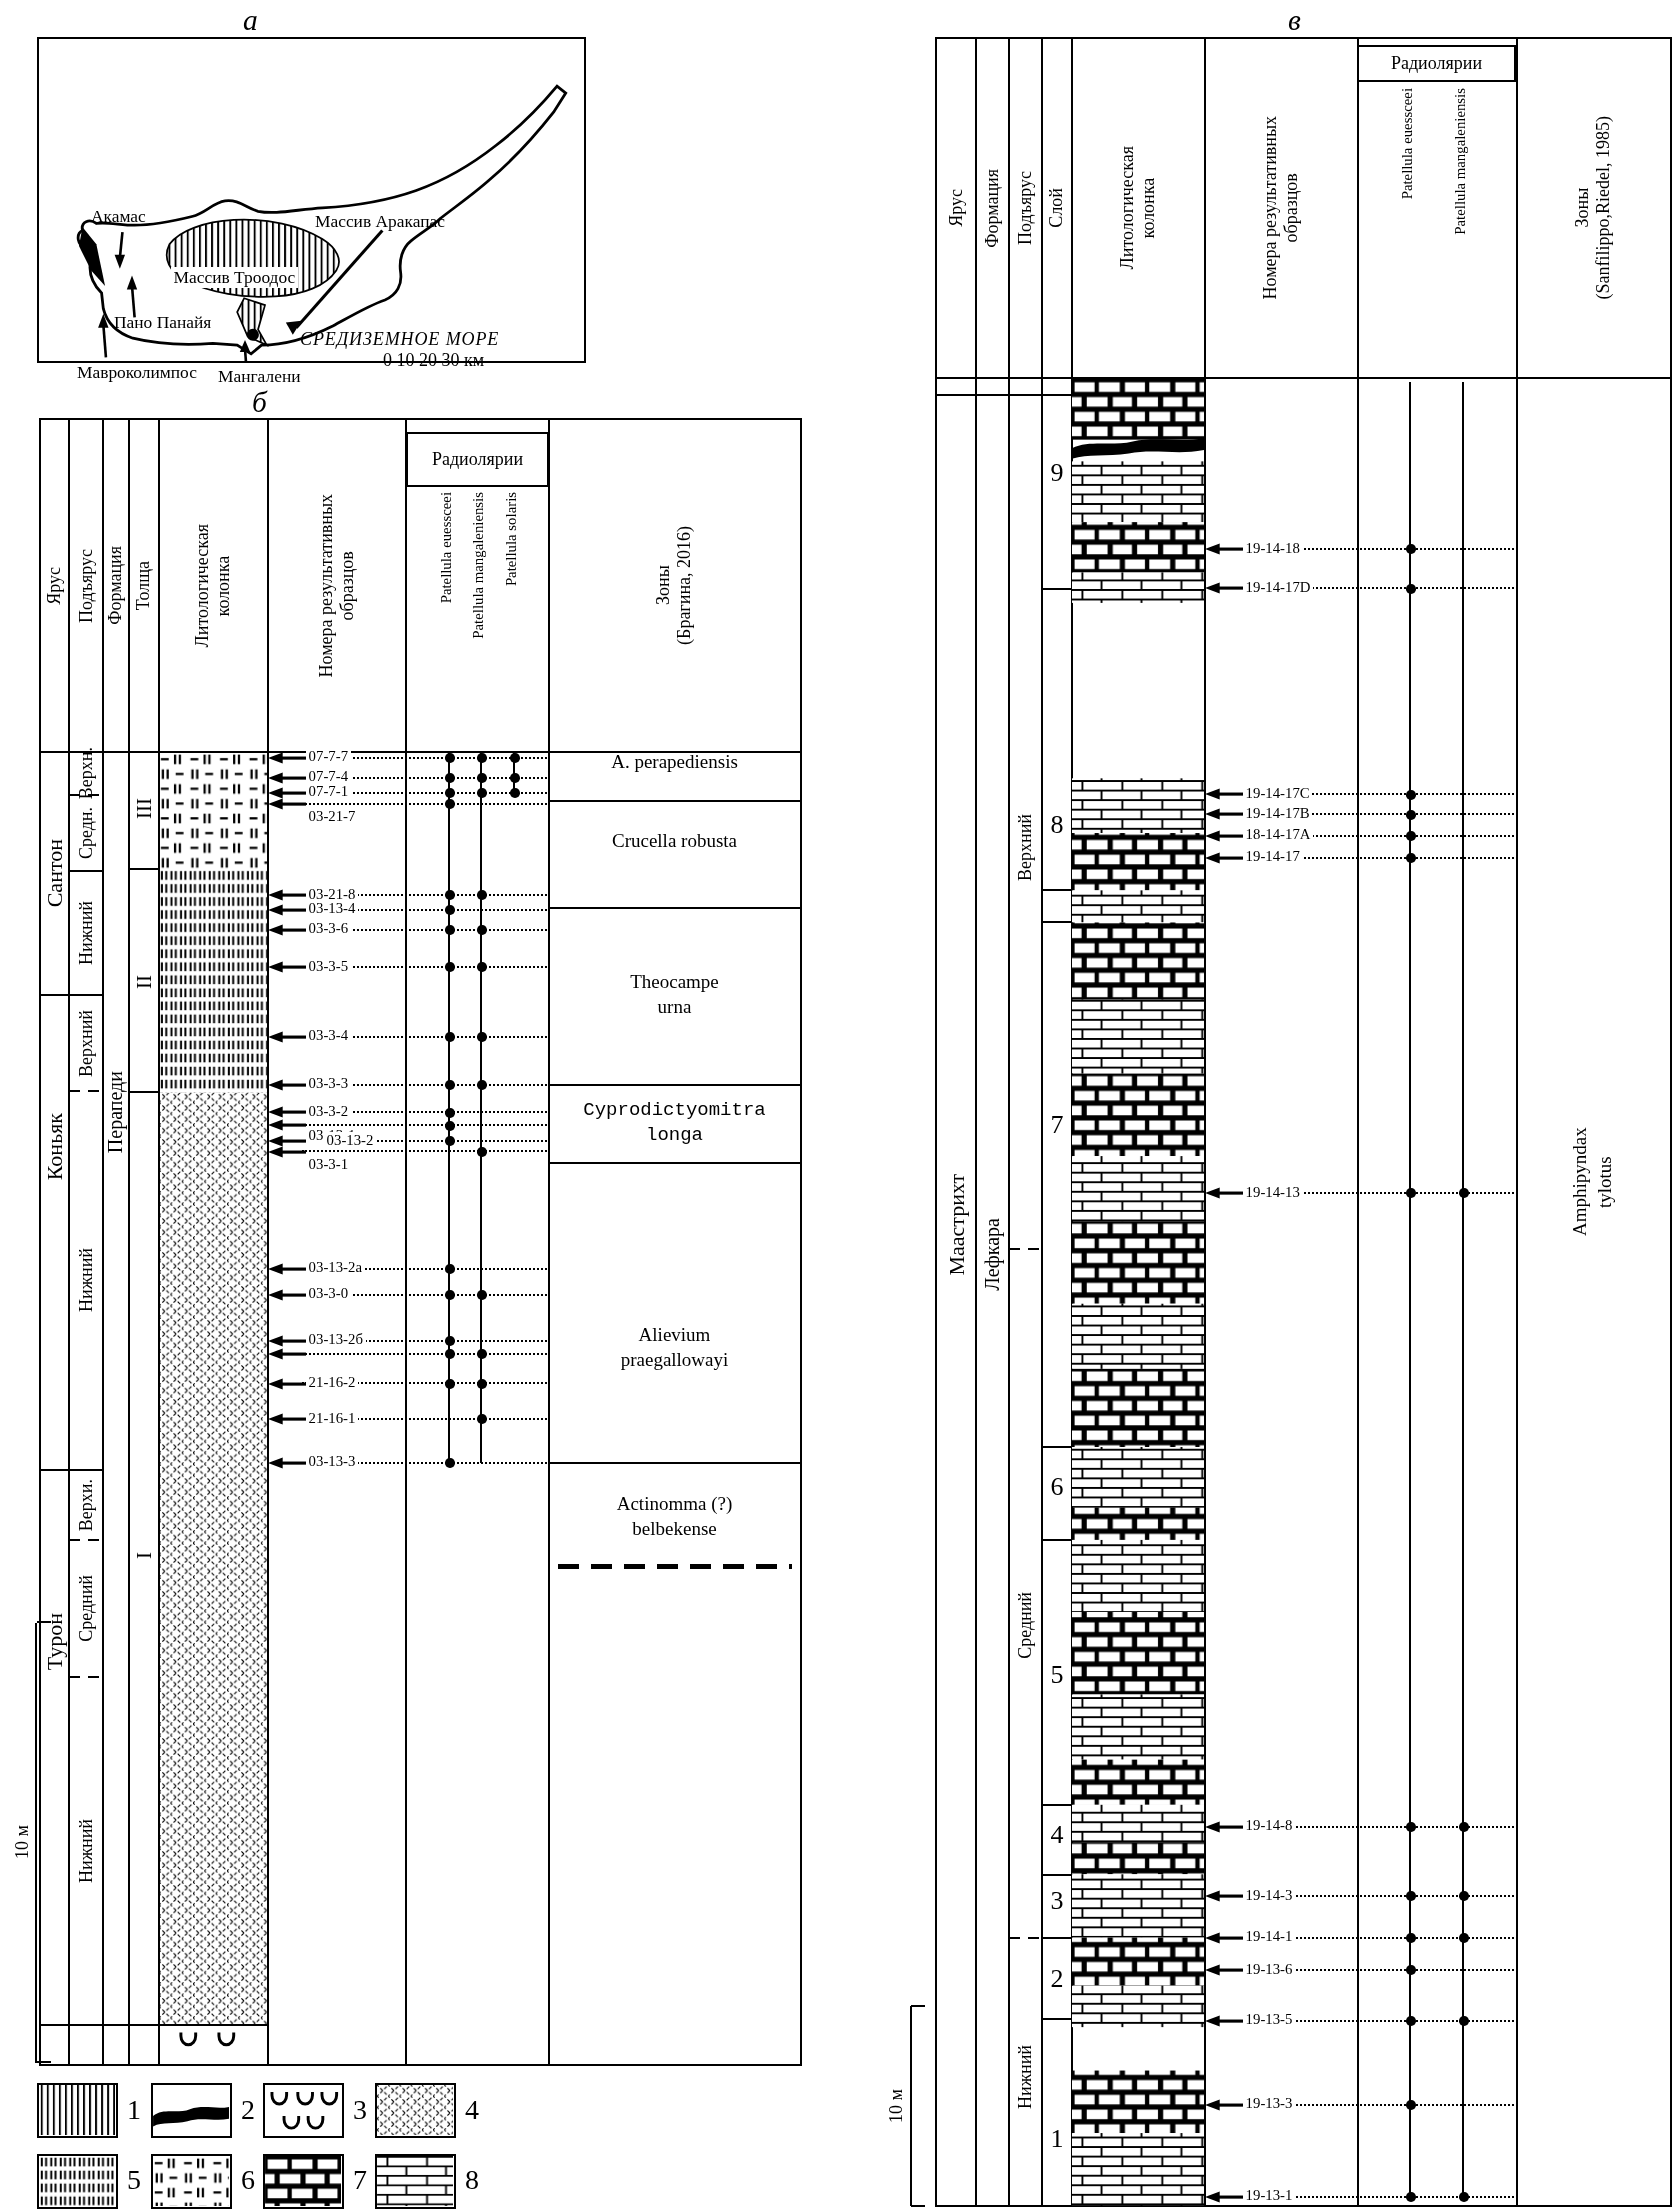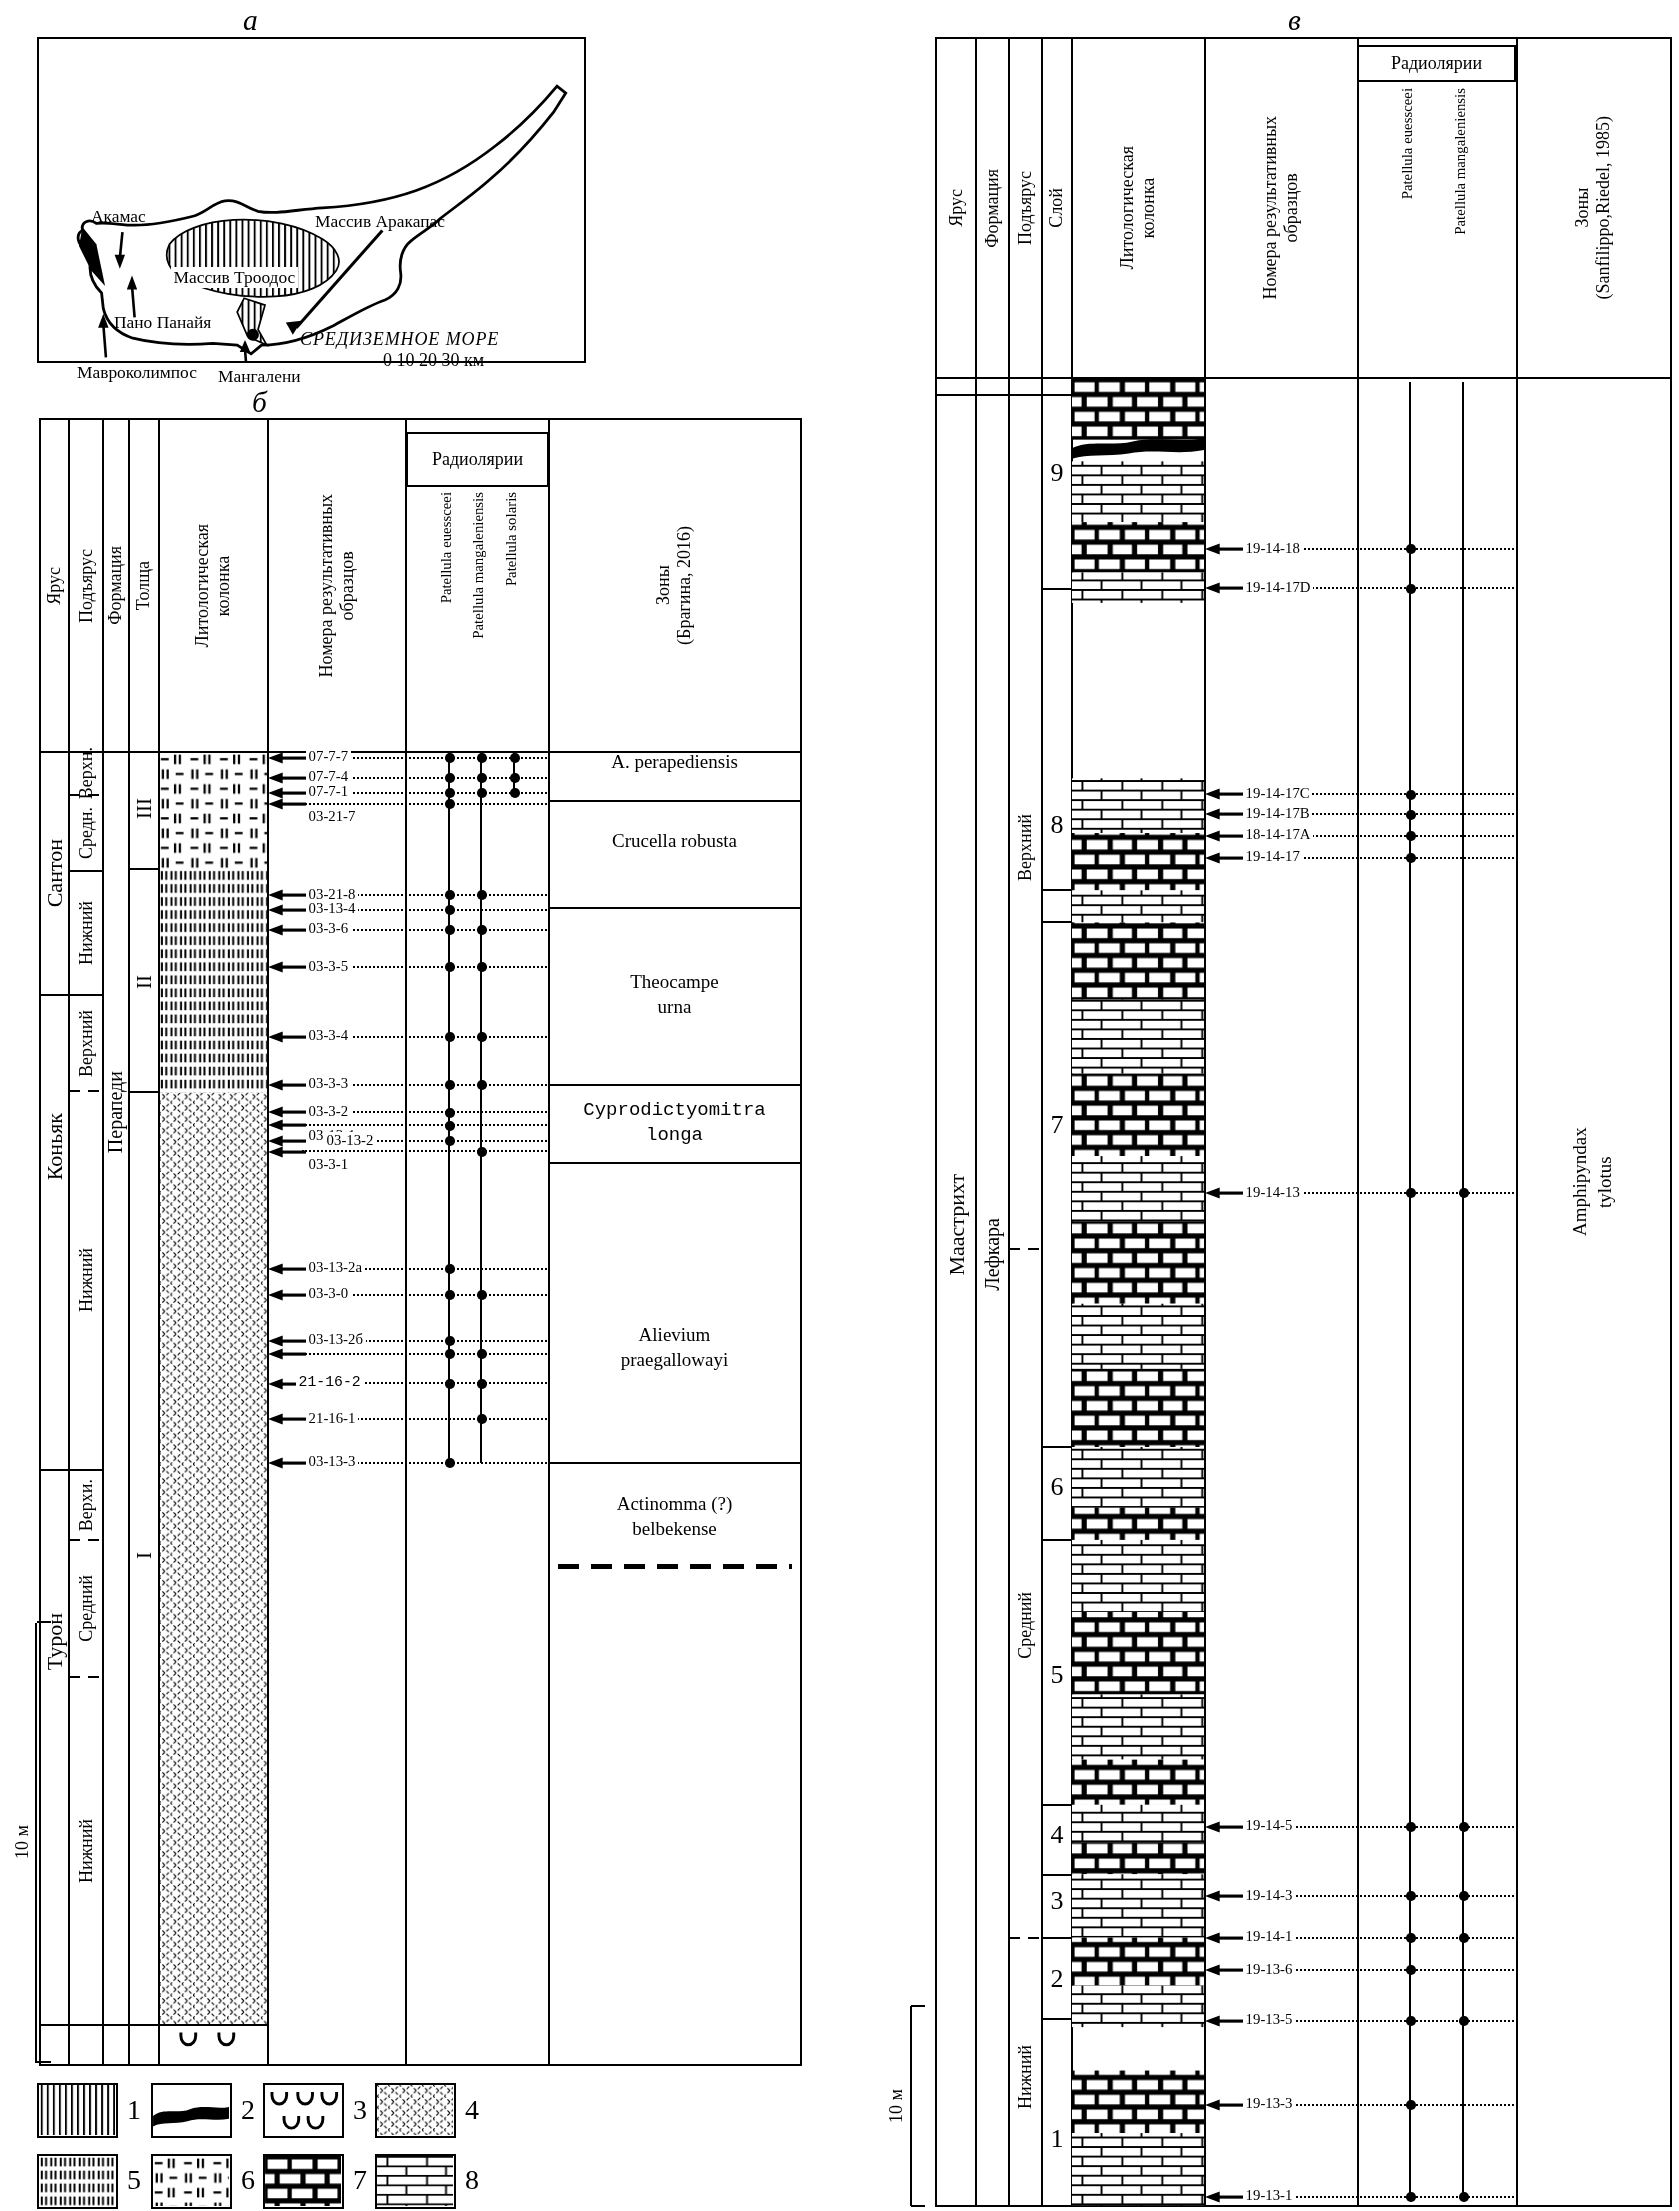--- a/index.html
+++ b/index.html
@@ -372,21 +372,21 @@
         <rect x="14" y="6.3" width="30" height="3.6" fill="#000"></rect>
       </svg>
       <div class="abs samplbl" style="left: 306px; top: 1408px; z-index: 4;">21-16-3</div>
       <div class="abs" style="left: 445px; top: 1349px; width: 9.6px; height: 9.6px; background: rgb(0, 0, 0); border-radius: 50%; z-index: 3;"></div>
       <div class="abs" style="left: 477px; top: 1349px; width: 9.6px; height: 9.6px; background: rgb(0, 0, 0); border-radius: 50%; z-index: 3;"></div>
       <div class="abs" style="left: 302px; top: 1382px; width: 245px; height: 0px; border-top: 2.1px dotted rgb(0, 0, 0); z-index: 1;"></div>
       <svg class="abs" style="left:268px;top:1377px;z-index:3" width="38" height="14" viewBox="0 0 44 16">
         <polygon points="0,8 17,1.5 17,14.5" fill="#000"></polygon>
         <rect x="14" y="6.3" width="30" height="3.6" fill="#000"></rect>
       </svg>
-      <div class="abs samplbl" style="left: 296px; top: 1374px; z-index: 4; font-family: Liberation Mono, monospace;">21-16-2</div>
+      <div class="abs samplbl" style="left: 306px; top: 1374px; z-index: 4;">21-16-2</div>
       <div class="abs" style="left: 445px; top: 1379px; width: 9.6px; height: 9.6px; background: rgb(0, 0, 0); border-radius: 50%; z-index: 3;"></div>
       <div class="abs" style="left: 477px; top: 1379px; width: 9.6px; height: 9.6px; background: rgb(0, 0, 0); border-radius: 50%; z-index: 3;"></div>
       <div class="abs" style="left: 302px; top: 1418px; width: 245px; height: 0px; border-top: 2.1px dotted rgb(0, 0, 0); z-index: 1;"></div>
       <svg class="abs" style="left:268px;top:1412px;z-index:3" width="38" height="14" viewBox="0 0 44 16">
         <polygon points="0,8 17,1.5 17,14.5" fill="#000"></polygon>
         <rect x="14" y="6.3" width="30" height="3.6" fill="#000"></rect>
       </svg>
       <div class="abs samplbl" style="left: 306px; top: 1410px; z-index: 4;">21-16-1</div>
       <div class="abs" style="left: 477px; top: 1414px; width: 9.6px; height: 9.6px; background: rgb(0, 0, 0); border-radius: 50%; z-index: 3;"></div>
       <div class="abs" style="left: 302px; top: 1462px; width: 245px; height: 0px; border-top: 2.1px dotted rgb(0, 0, 0); z-index: 1;"></div>
@@ -576,21 +576,21 @@
         <rect x="14" y="6.3" width="30" height="3.6" fill="#000"></rect>
       </svg>
       <div class="abs samplbl" style="left: 1243px; top: 1184px; z-index: 4;">19-14-13</div>
       <div class="abs" style="left: 1406px; top: 1188px; width: 9.6px; height: 9.6px; background: rgb(0, 0, 0); border-radius: 50%; z-index: 3;"></div>
       <div class="abs" style="left: 1459px; top: 1188px; width: 9.6px; height: 9.6px; background: rgb(0, 0, 0); border-radius: 50%; z-index: 3;"></div>
       <div class="abs" style="left: 1239px; top: 1826px; width: 275px; height: 0px; border-top: 2.1px dotted rgb(0, 0, 0); z-index: 1;"></div>
       <svg class="abs" style="left:1205px;top:1820px;z-index:3" width="38" height="14" viewBox="0 0 44 16">
         <polygon points="0,8 17,1.5 17,14.5" fill="#000"></polygon>
         <rect x="14" y="6.3" width="30" height="3.6" fill="#000"></rect>
       </svg>
-      <div class="abs samplbl" style="left: 1243px; top: 1817px; z-index: 4;">19-14-5</div>
+      <div class="abs samplbl" style="left: 1243px; top: 1817px; z-index: 4;">19-14-8</div>
       <div class="abs" style="left: 1406px; top: 1822px; width: 9.6px; height: 9.6px; background: rgb(0, 0, 0); border-radius: 50%; z-index: 3;"></div>
       <div class="abs" style="left: 1459px; top: 1822px; width: 9.6px; height: 9.6px; background: rgb(0, 0, 0); border-radius: 50%; z-index: 3;"></div>
       <div class="abs" style="left: 1239px; top: 1895px; width: 275px; height: 0px; border-top: 2.1px dotted rgb(0, 0, 0); z-index: 1;"></div>
       <svg class="abs" style="left:1205px;top:1889px;z-index:3" width="38" height="14" viewBox="0 0 44 16">
         <polygon points="0,8 17,1.5 17,14.5" fill="#000"></polygon>
         <rect x="14" y="6.3" width="30" height="3.6" fill="#000"></rect>
       </svg>
       <div class="abs samplbl" style="left: 1243px; top: 1887px; z-index: 4;">19-14-3</div>
       <div class="abs" style="left: 1406px; top: 1891px; width: 9.6px; height: 9.6px; background: rgb(0, 0, 0); border-radius: 50%; z-index: 3;"></div>
       <div class="abs" style="left: 1459px; top: 1891px; width: 9.6px; height: 9.6px; background: rgb(0, 0, 0); border-radius: 50%; z-index: 3;"></div>

